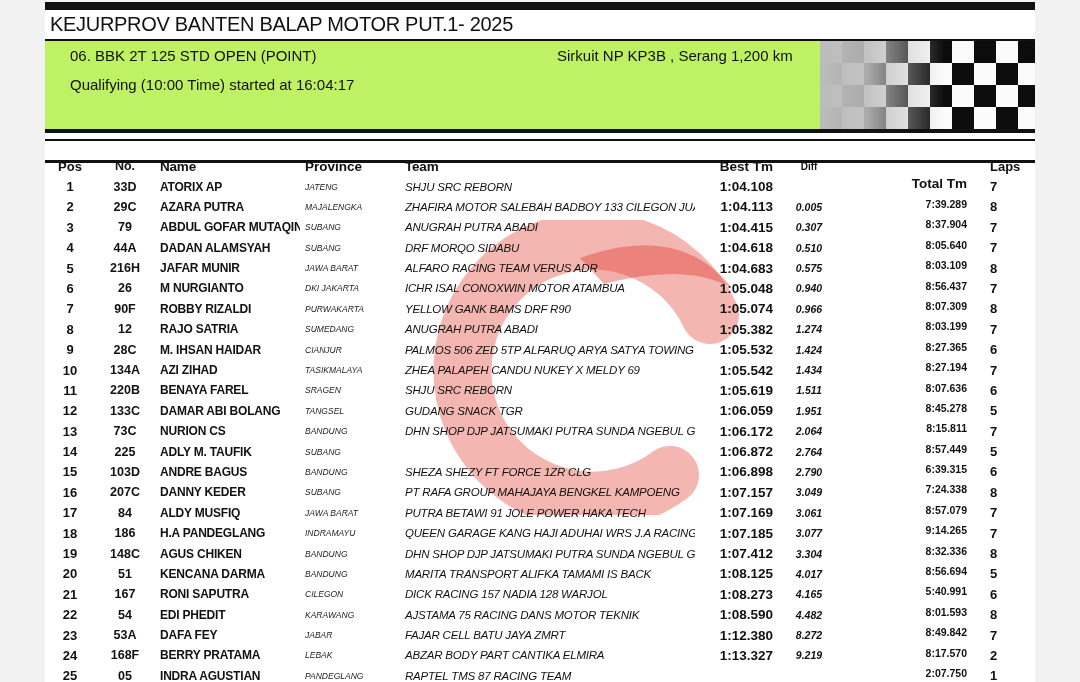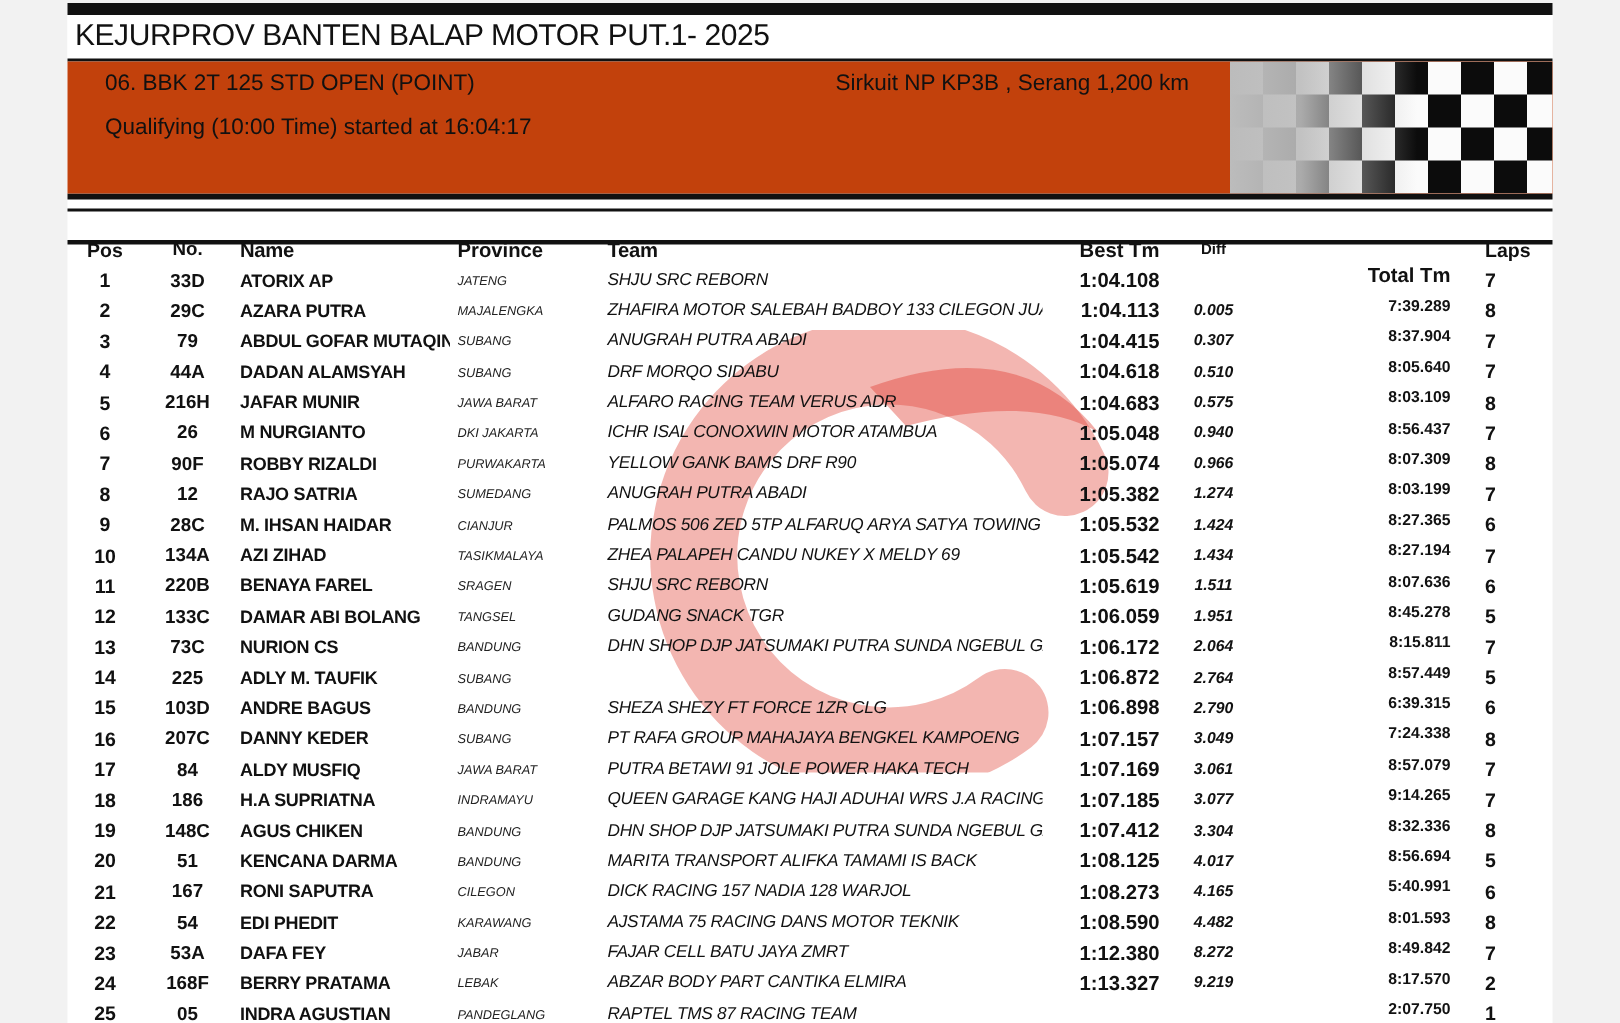--- a/index.html
+++ b/index.html
@@ -6,21 +6,21 @@
   html,body { width:1080px; height:682px; overflow:hidden; background:#f2f2f2;
               font-family:"Liberation Sans", sans-serif; color:#111; }
   .sheet { position:relative; width:990px; height:682px; margin-left:45px; background:#fff; }
 
   .top-bar { margin-top:2px; height:8px; background:#111; }
   .title-row { height:31px; display:flex; align-items:center; justify-content:space-between;
                border-bottom:2px solid #111; background:#fff; }
   .doc-title { font-size:20px; letter-spacing:-0.3px; padding-left:5px; font-weight:500; }
   .sorted-label { font-size:19px; font-weight:bold; padding-right:4px; letter-spacing:-0.3px; }
 
-  .event-band { position:relative; height:88px; background:#c2410c; overflow:hidden; }
+  .event-band { position:relative; height:88px; background:#bef264; overflow:hidden; }
   .flag { position:absolute; top:0; right:0; width:215px; height:88px;
           background:
             linear-gradient(to right, #bcbcbc 0%, rgba(188,188,188,0.9) 22%, rgba(188,188,188,0) 58%),
             repeating-conic-gradient(#0c0c0c 0% 25%, #fbfbfb 0% 50%);
           background-size:auto, 44px 44px; }
   .band-line { position:relative; height:29px; line-height:29px; font-size:15px; z-index:2; }
   .band-left { position:absolute; left:25px; top:0; }
   .band-mid1 { position:absolute; left:512px; top:0; }
   .band-mid2 { position:absolute; left:633px; top:0; }
   .black-bar { height:4px; background:#111; }
@@ -295,21 +295,21 @@
     <div class="c-team">PUTRA BETAWI 91 JOLE POWER HAKA TECH</div>
     <div class="c-best">1:07.169</div>
     <div class="c-diff">3.061</div>
     <div class="c-total">9:14.265</div>
     <div class="c-laps">7</div>
   </div>
 
   <div class="row">
     <div class="c-pos">18</div>
     <div class="c-no">186</div>
-    <div class="c-name">H.A SUPRIATNA</div>
+    <div class="c-name">H.A PANDEGLANG</div>
     <div class="c-prov">INDRAMAYU</div>
     <div class="c-team">QUEEN GARAGE KANG HAJI ADUHAI WRS J.A RACING BEC</div>
     <div class="c-best">1:07.185</div>
     <div class="c-diff">3.077</div>
     <div class="c-total">8:32.336</div>
     <div class="c-laps">7</div>
   </div>
 
   <div class="row">
     <div class="c-pos">19</div>

